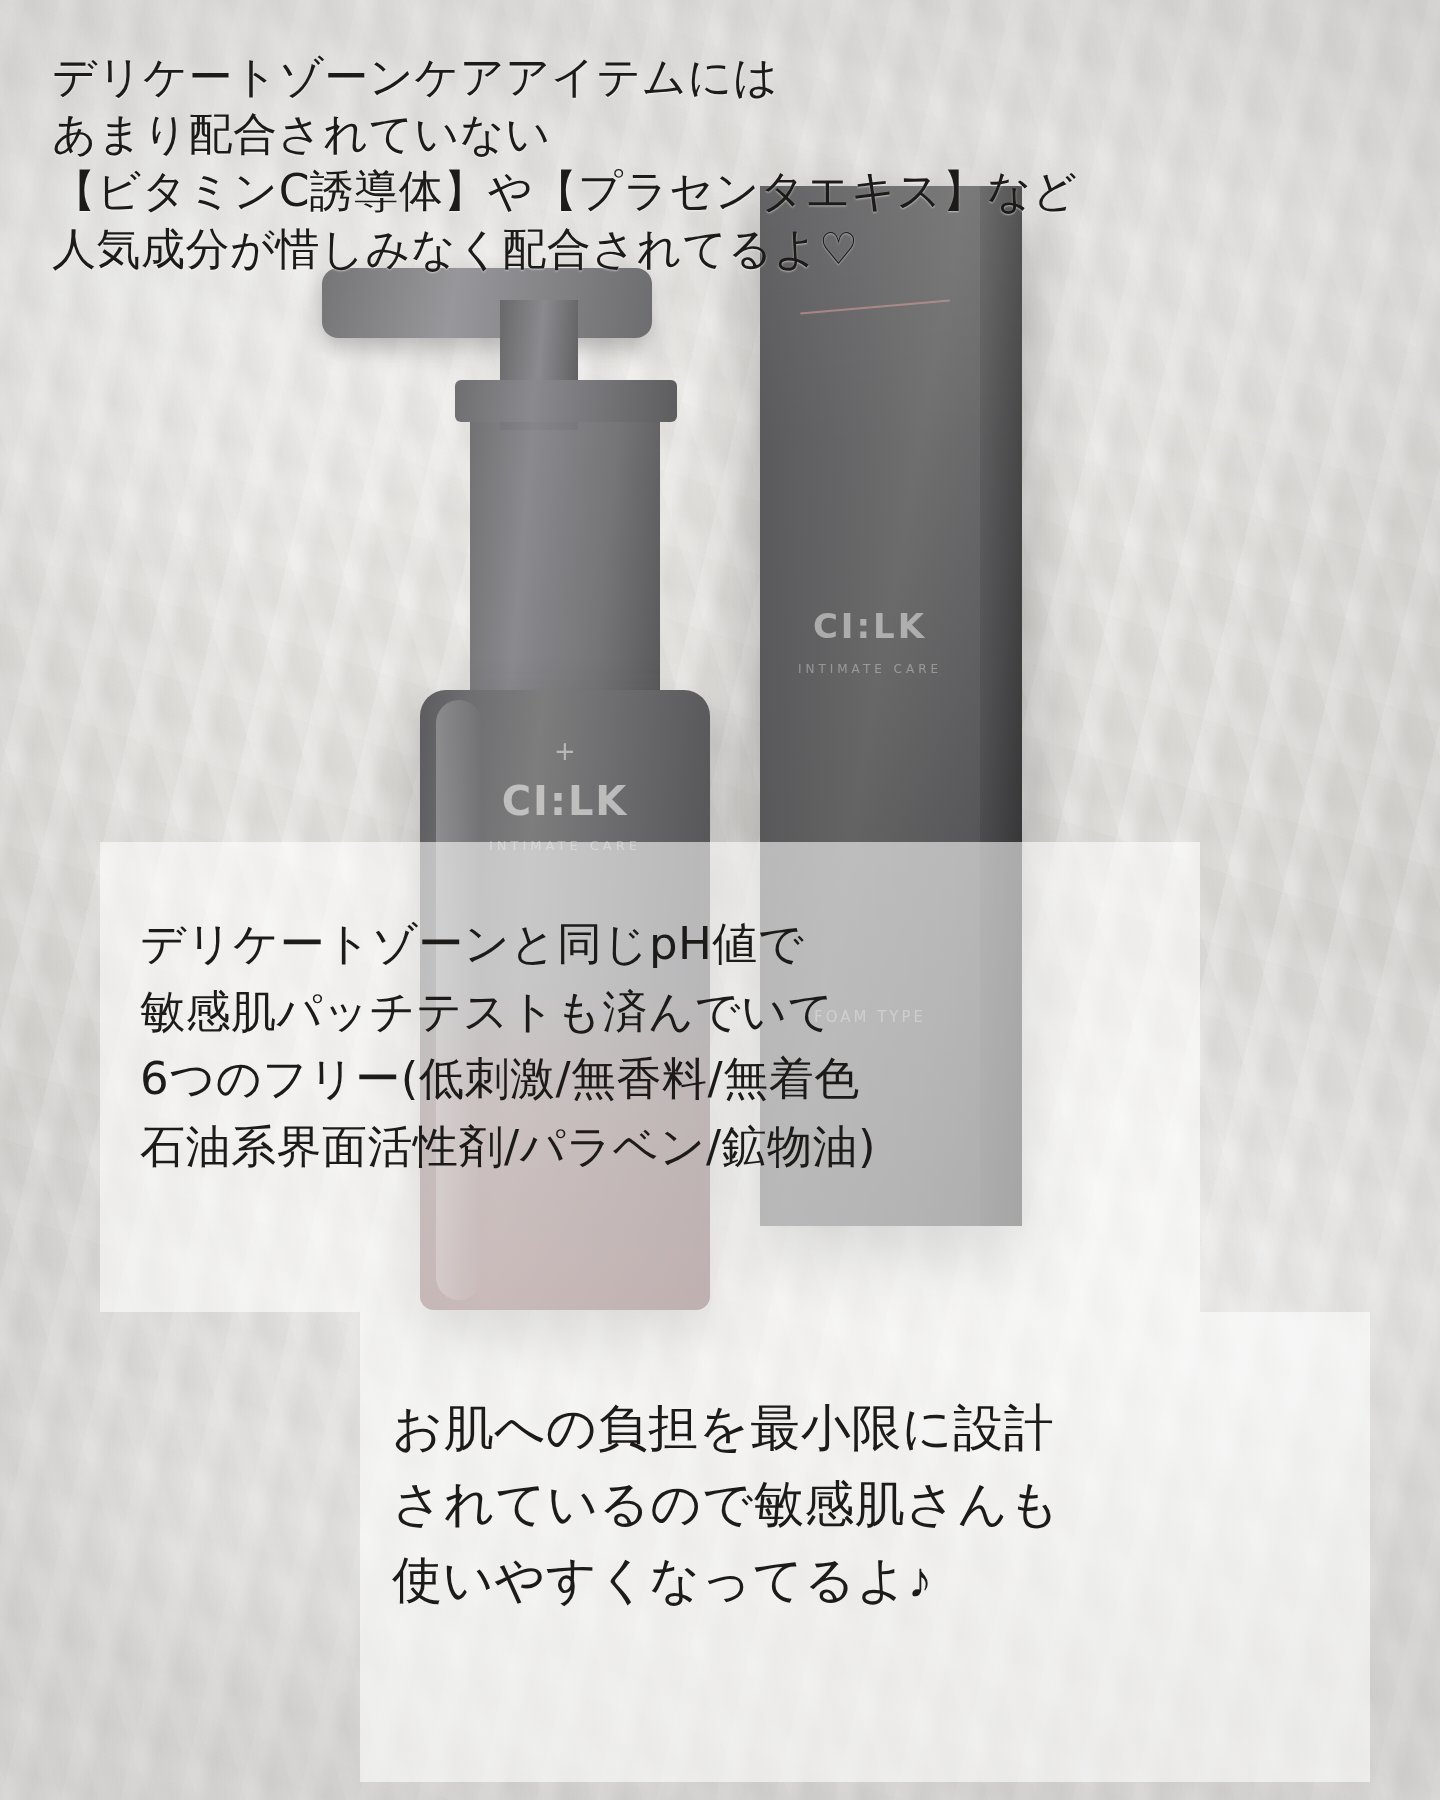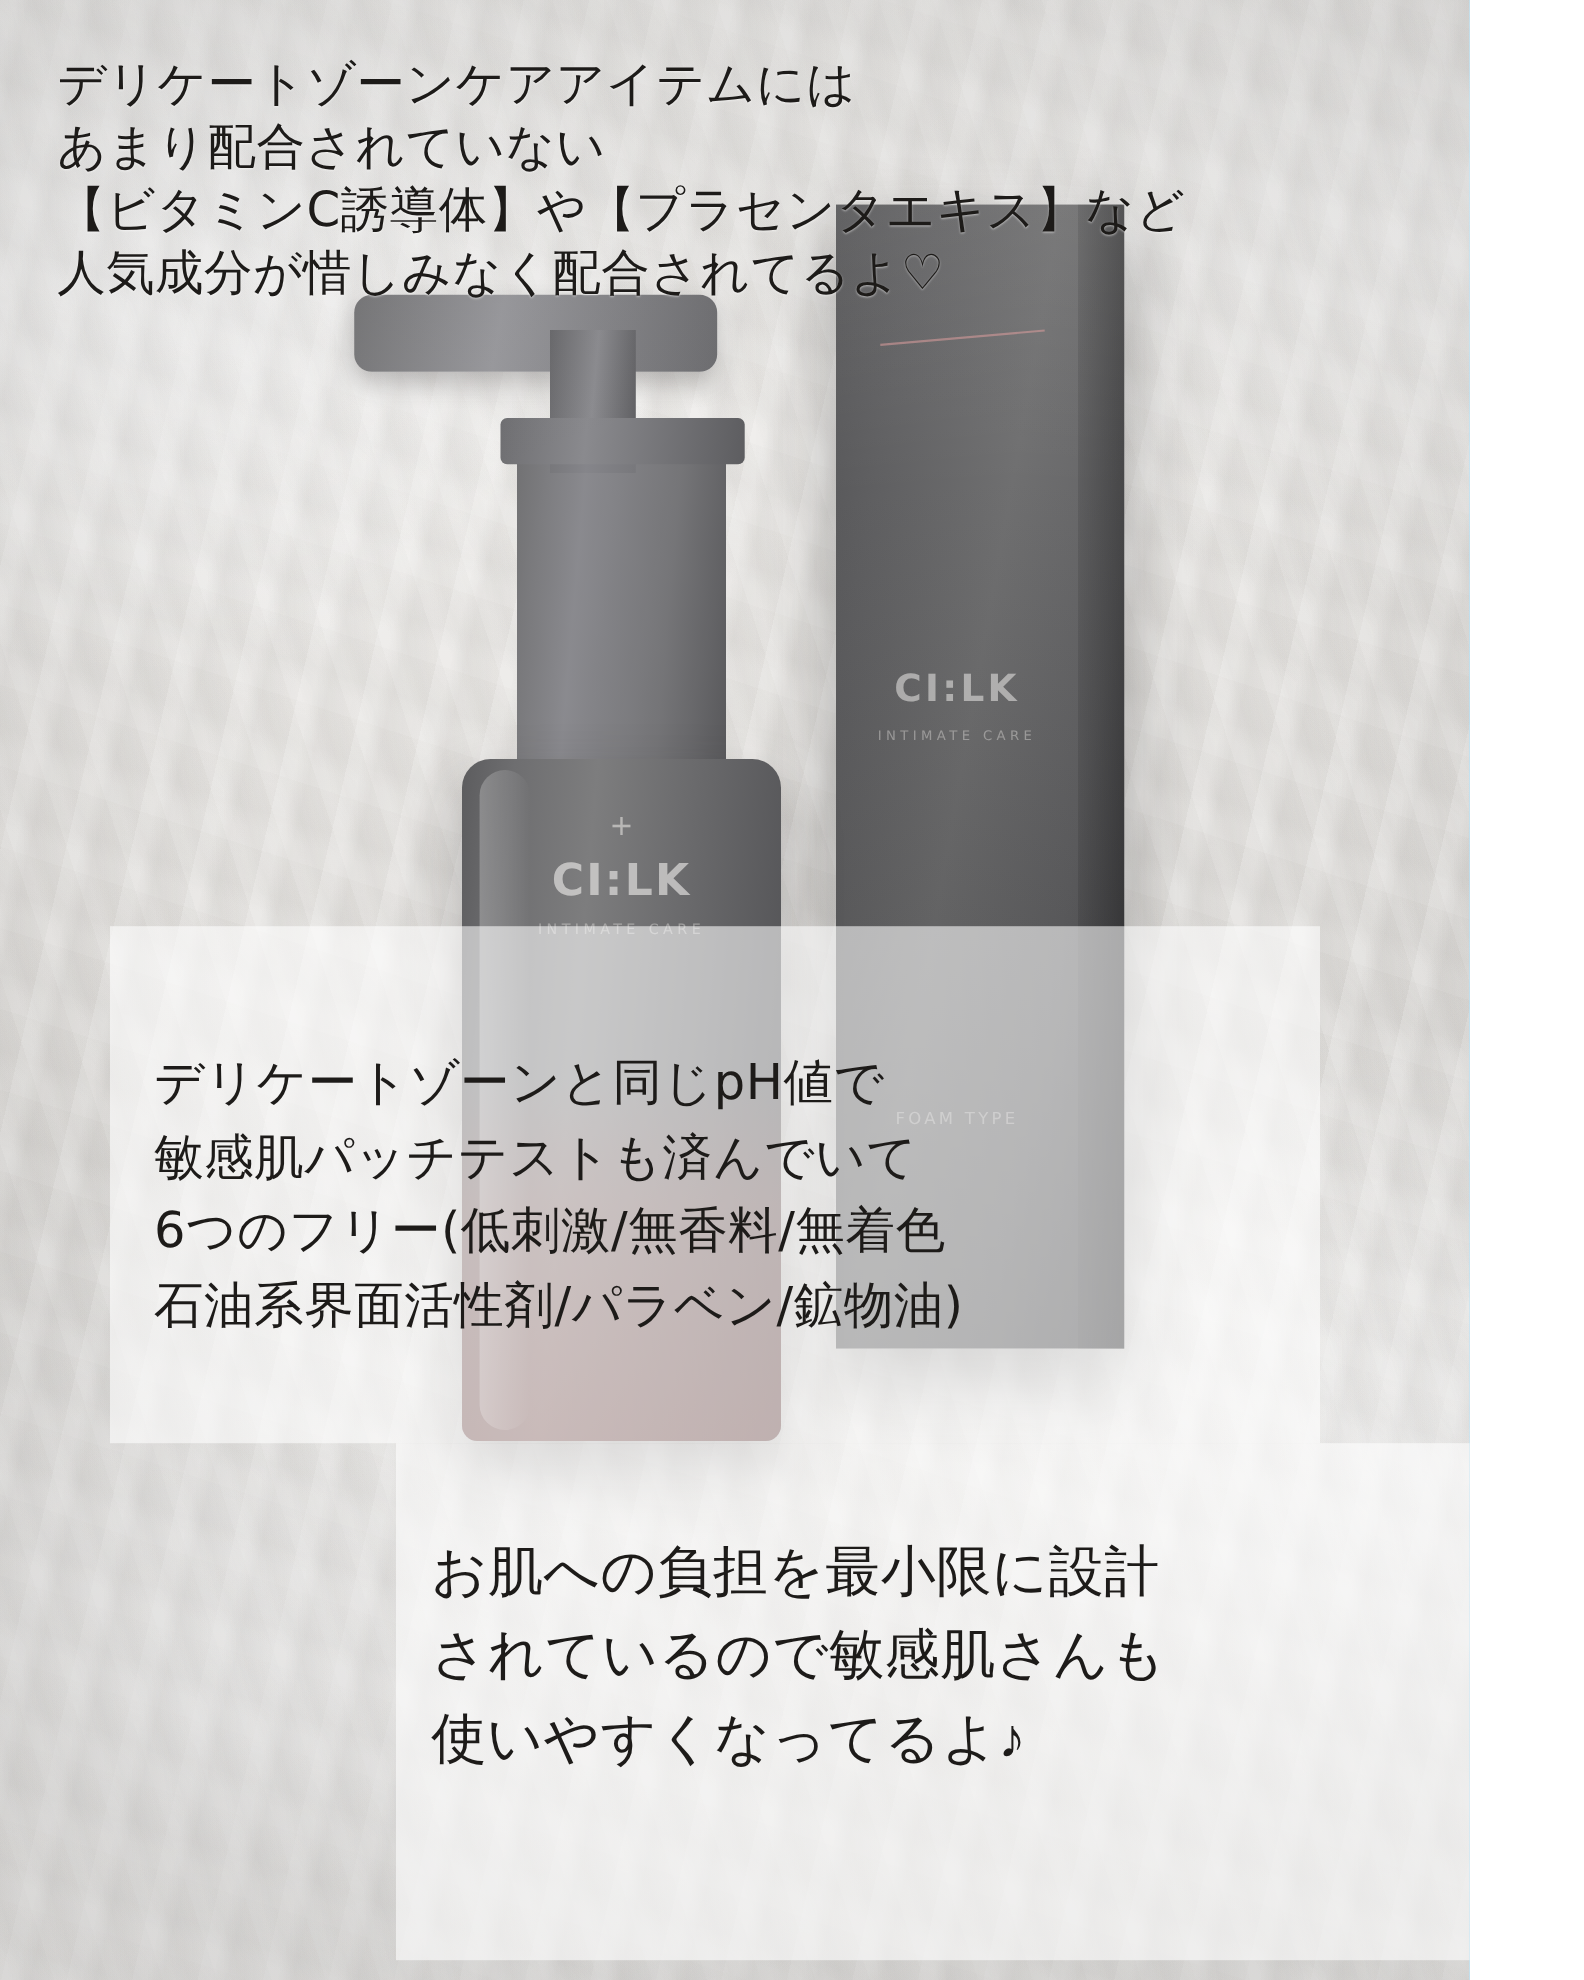--- a/index.html
+++ b/index.html
@@ -2,21 +2,21 @@
 <html lang="ja"><head>
 <meta charset="utf-8">
 <style>
   html, body {
     margin: 0;
     padding: 0;
     background: #ffffff;
   }
   .canvas {
     position: relative;
-    width: 1336px;
+    width: 1440px;
     height: 1800px;
     overflow: hidden;
     background: #7dd3fc;
     font-family: "DejaVu Sans", "Liberation Sans", sans-serif;
   }
 
   
   .photo {
     position: absolute;
     inset: 0;
@@ -208,21 +208,20 @@
     line-height: 1.42;
     letter-spacing: 1px;
     text-shadow: 0 2px 4px rgba(255,255,255,0.5);
   }
   .block-mid {
     left: 140px;
     top: 910px;
     font-size: 45px;
     line-height: 1.50;
     letter-spacing: 0.5px;
-    margin-top: 40px;
   }
   .block-bot {
     left: 392px;
     top: 1390px;
     font-size: 50px;
     line-height: 1.52;
     letter-spacing: 0.5px;
     font-family: Liberation Serif, serif;
   }
 </style>

